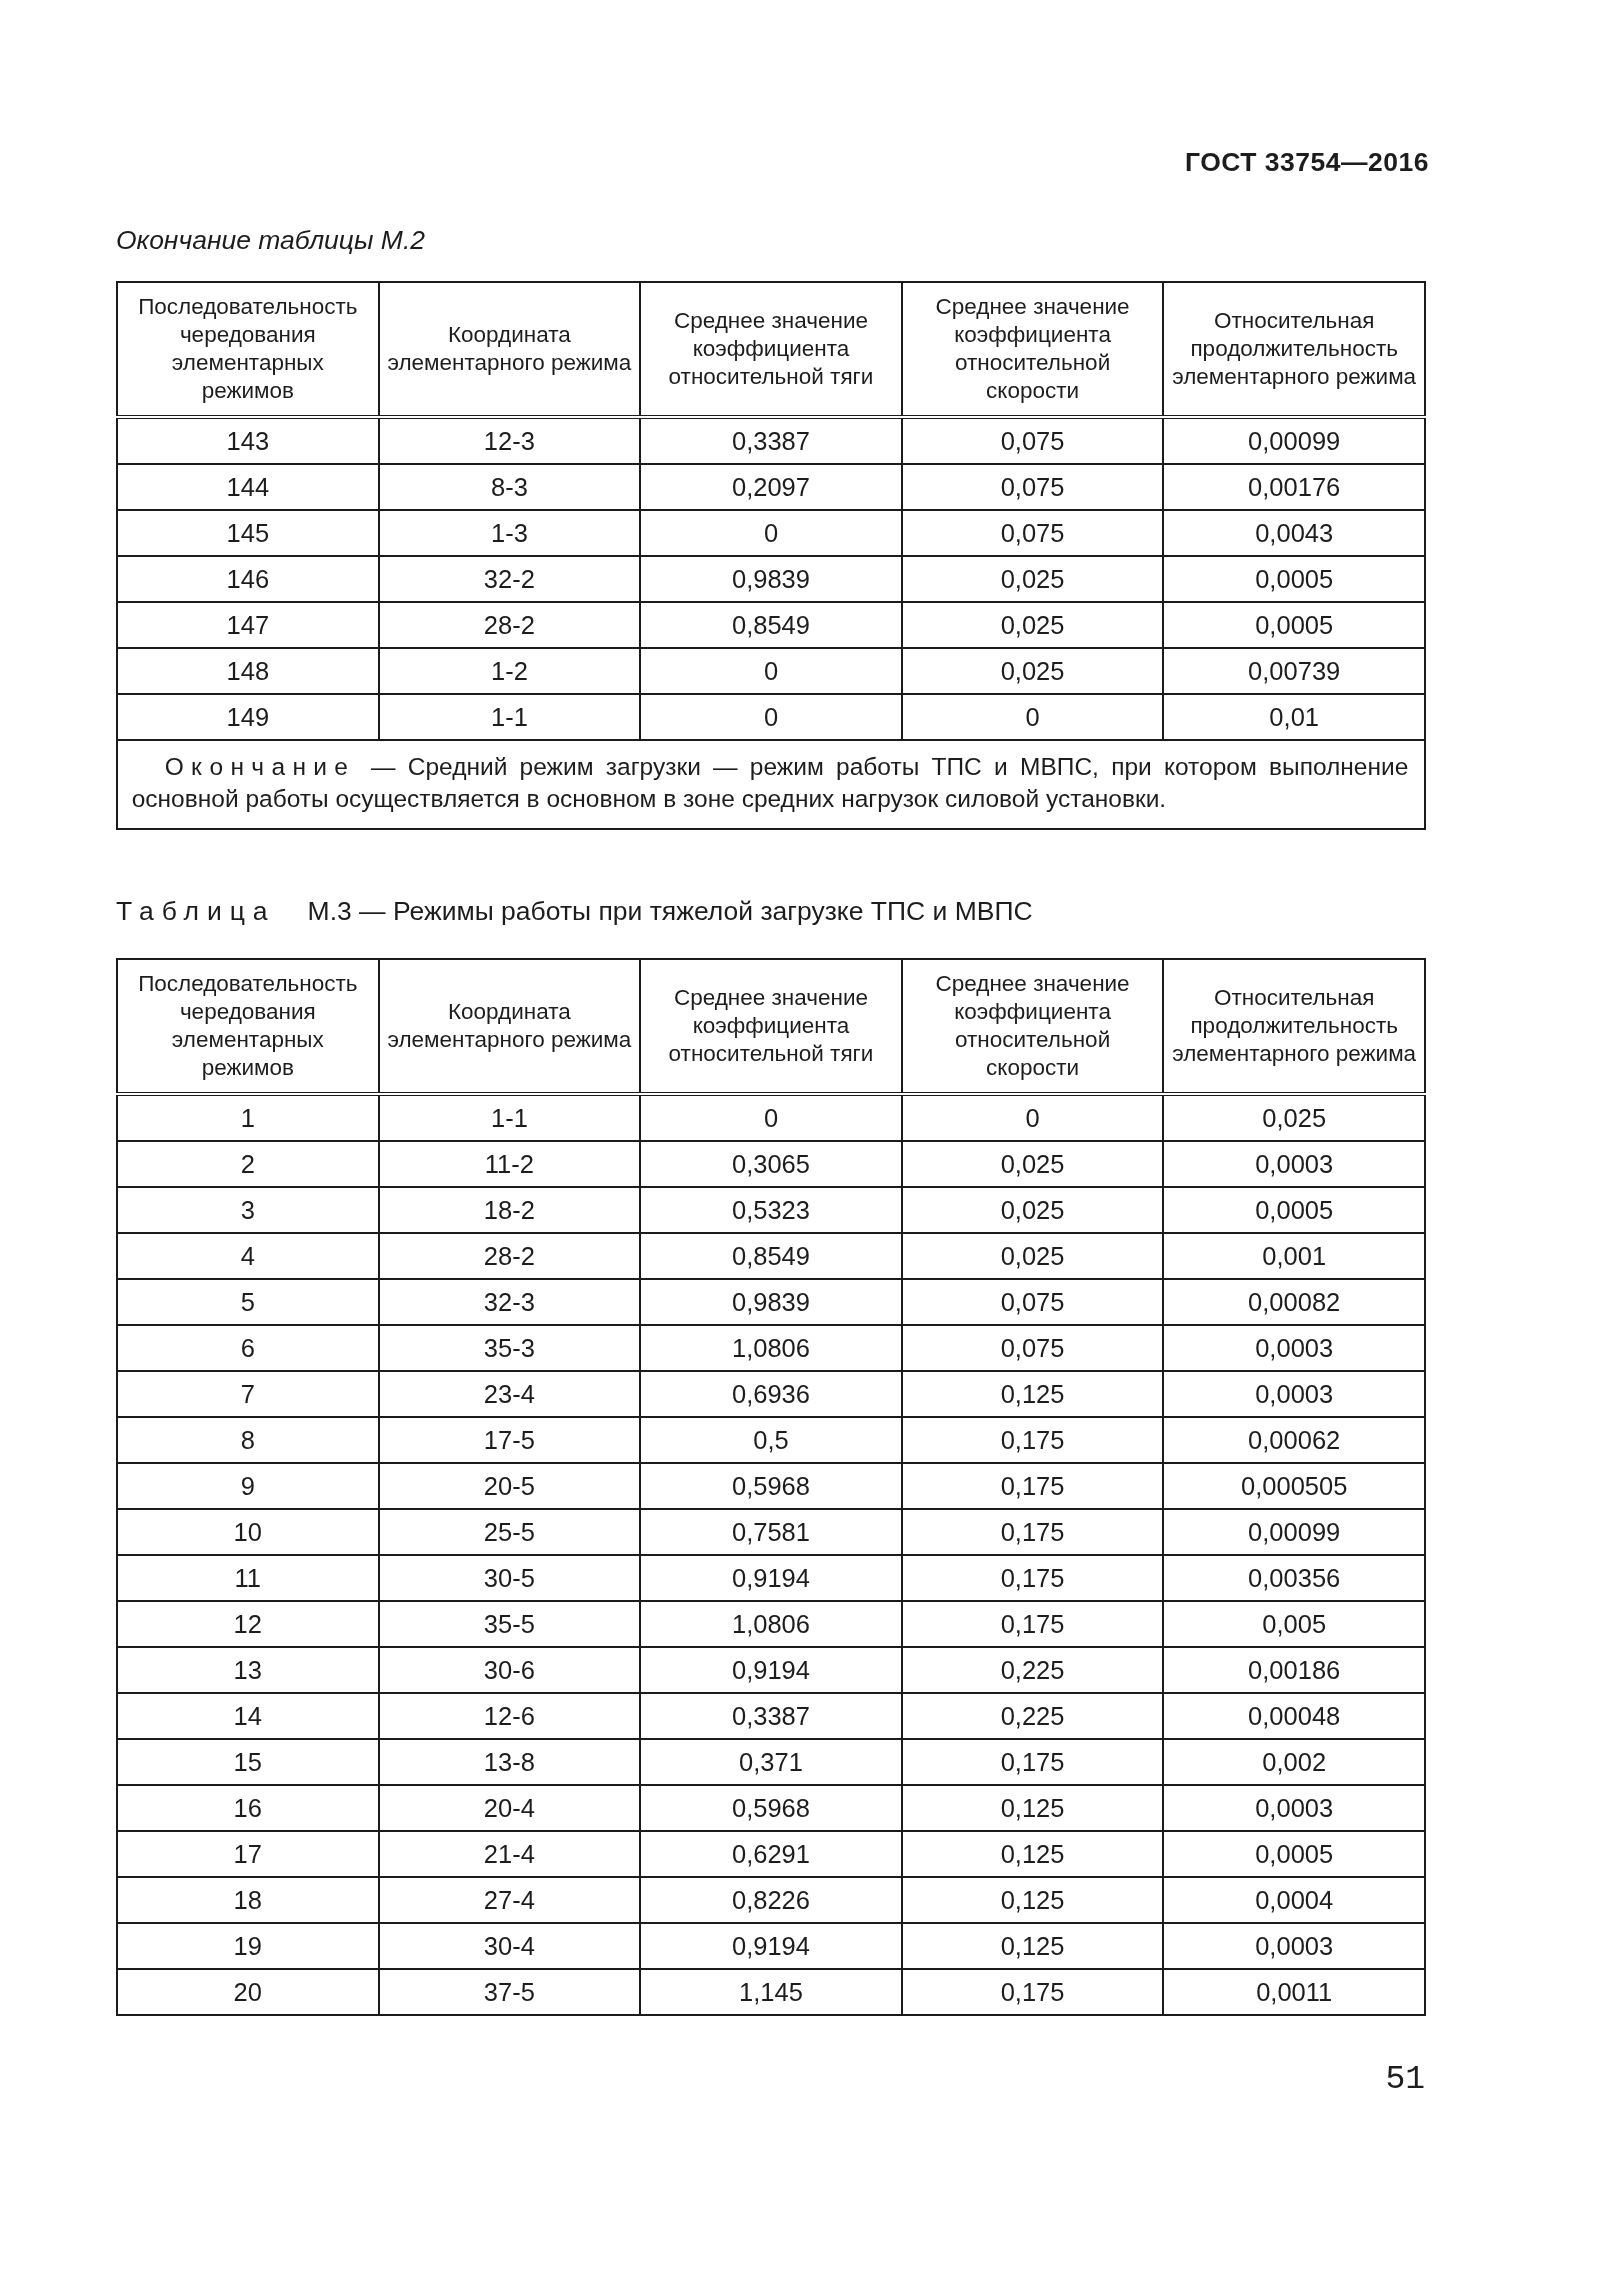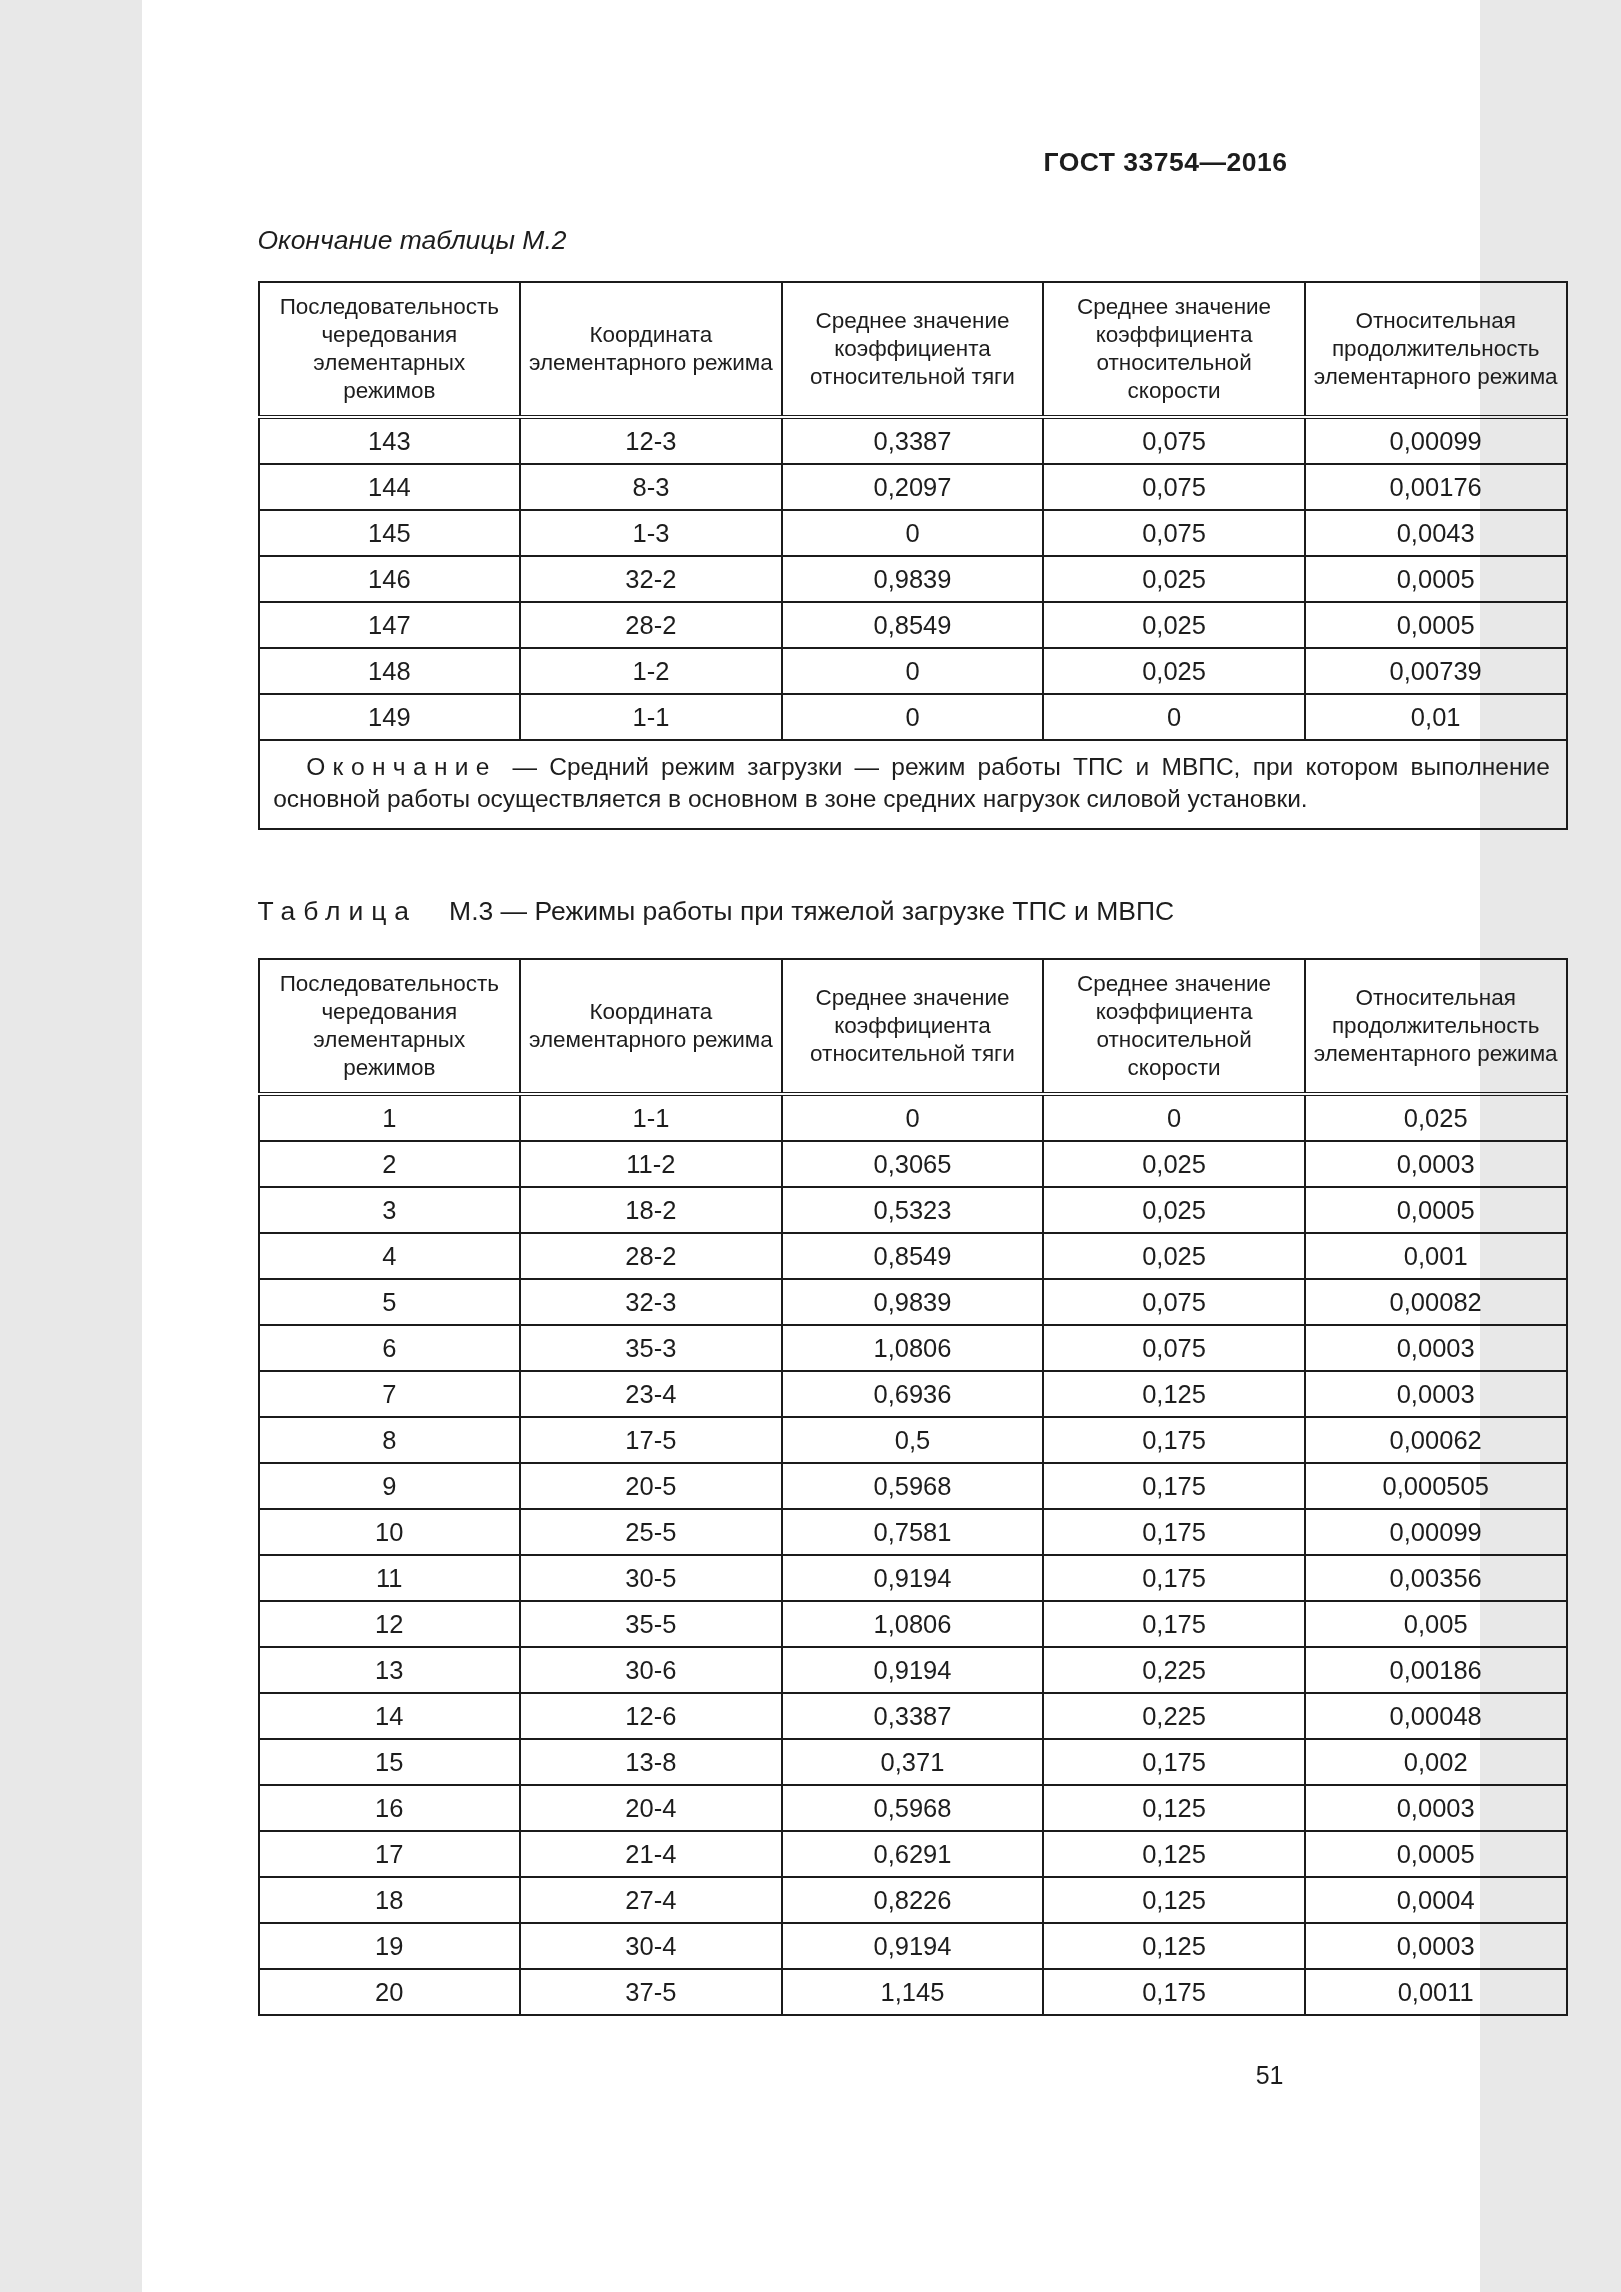--- a/index.html
+++ b/index.html
@@ -2,21 +2,21 @@
 <html lang="ru"><head>
 <meta charset="utf-8">
 <style>
   html, body {
     margin: 0;
     padding: 0;
     background: #e8e8e8;
   }
   .page {
     position: relative;
-    width: 1338px;
+    width: 1621px;
     height: 2293px;
     margin: 0 auto;
     background: #ffffff;
     font-family: "Liberation Sans", "DejaVu Sans", sans-serif;
     color: #1d1d1d;
   }
   .doc-header {
     position: absolute;
     top: 147px;
     right: 192px;
@@ -81,21 +81,22 @@
     height: auto;
   }
   .note-label {
     letter-spacing: 0.3em;
     margin-right: 15.7px;
   }
   .page-number {
     position: absolute;
     top: 2061px;
     right: 196px;
-    font-size: 25px;
+    font-size: 33px;
+    font-family: Liberation Mono, monospace;
   }
 </style>
 </head>
 <body>
 
 <div class="page">
 
   <div class="doc-header">ГОСТ 33754—2016</div>
 
   <div class="caption-m2">Окончание таблицы М.2</div>

